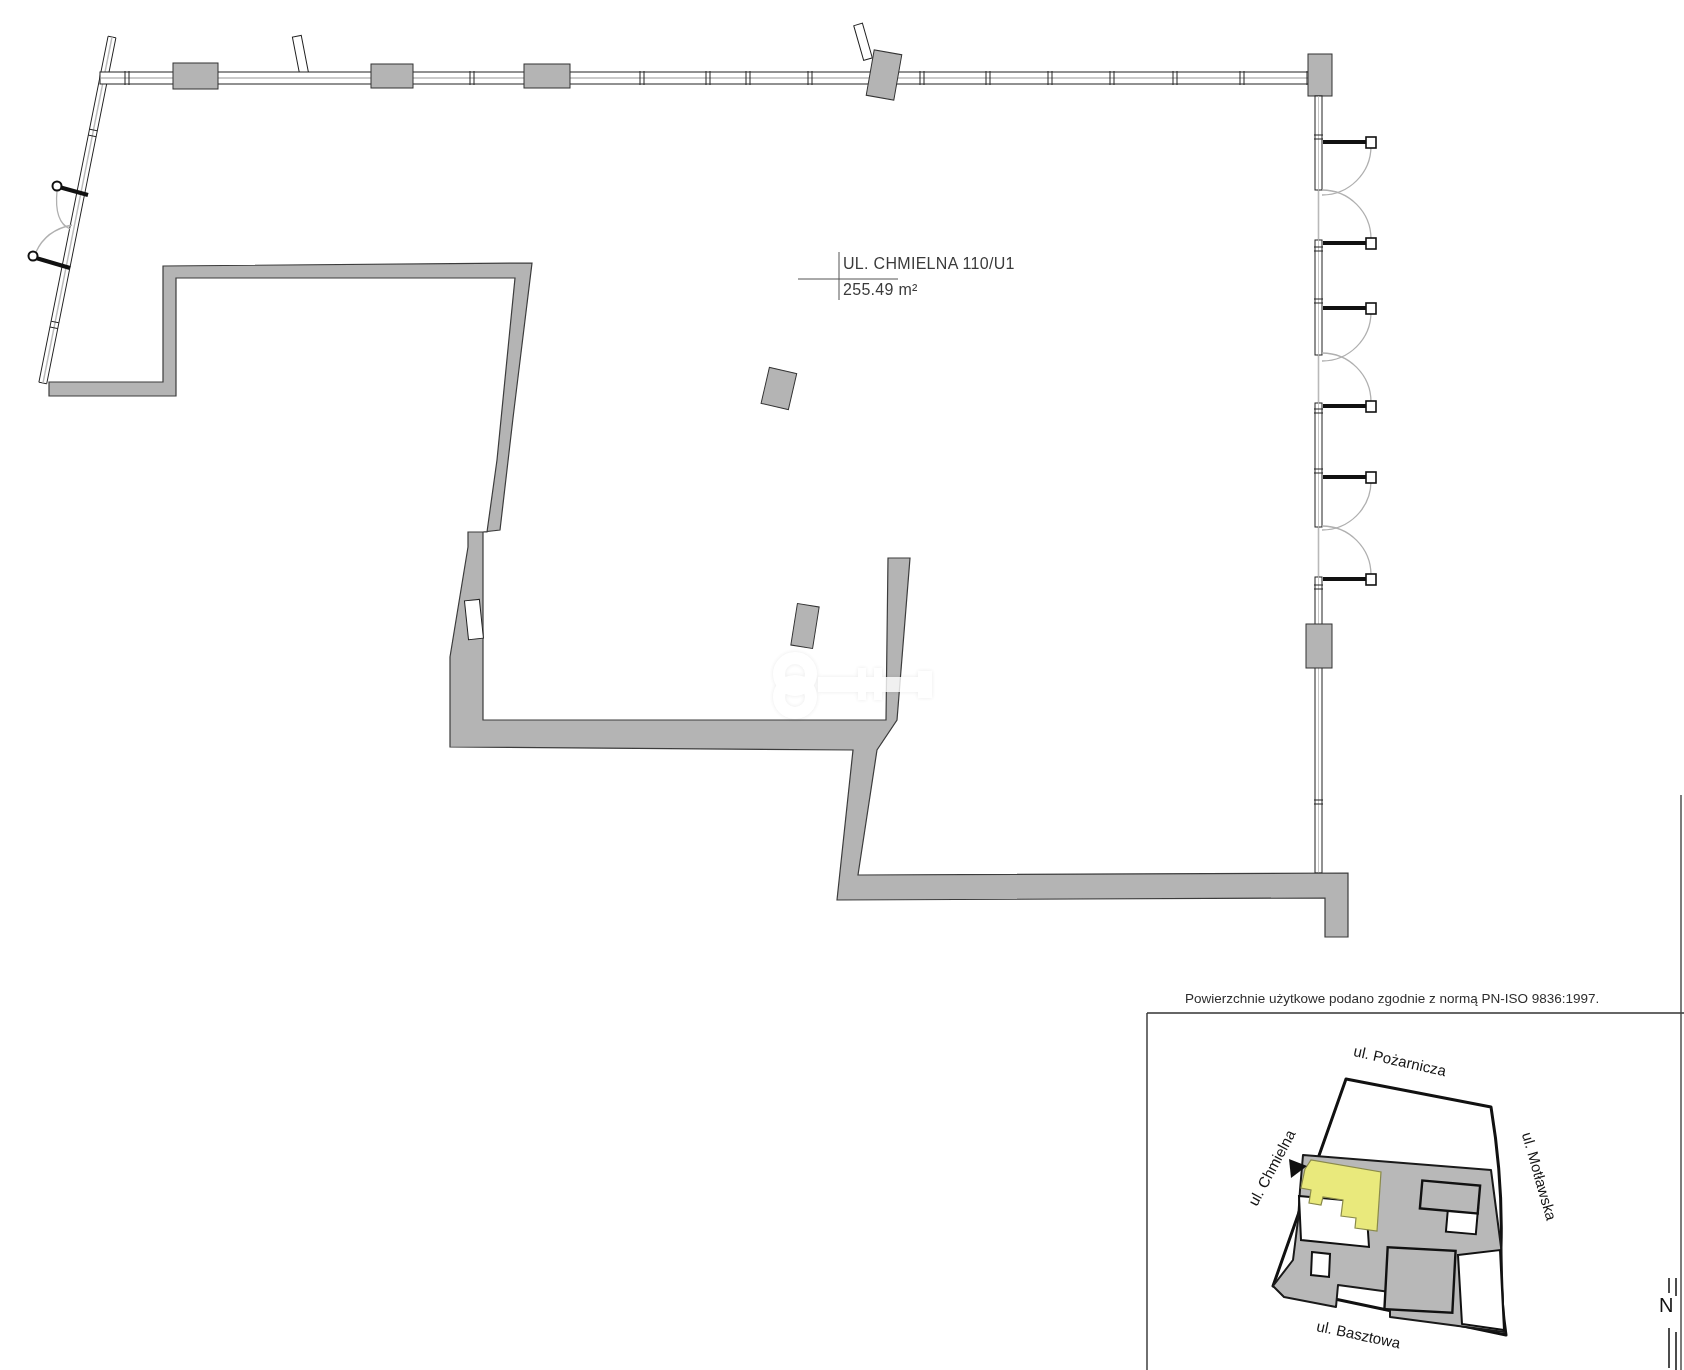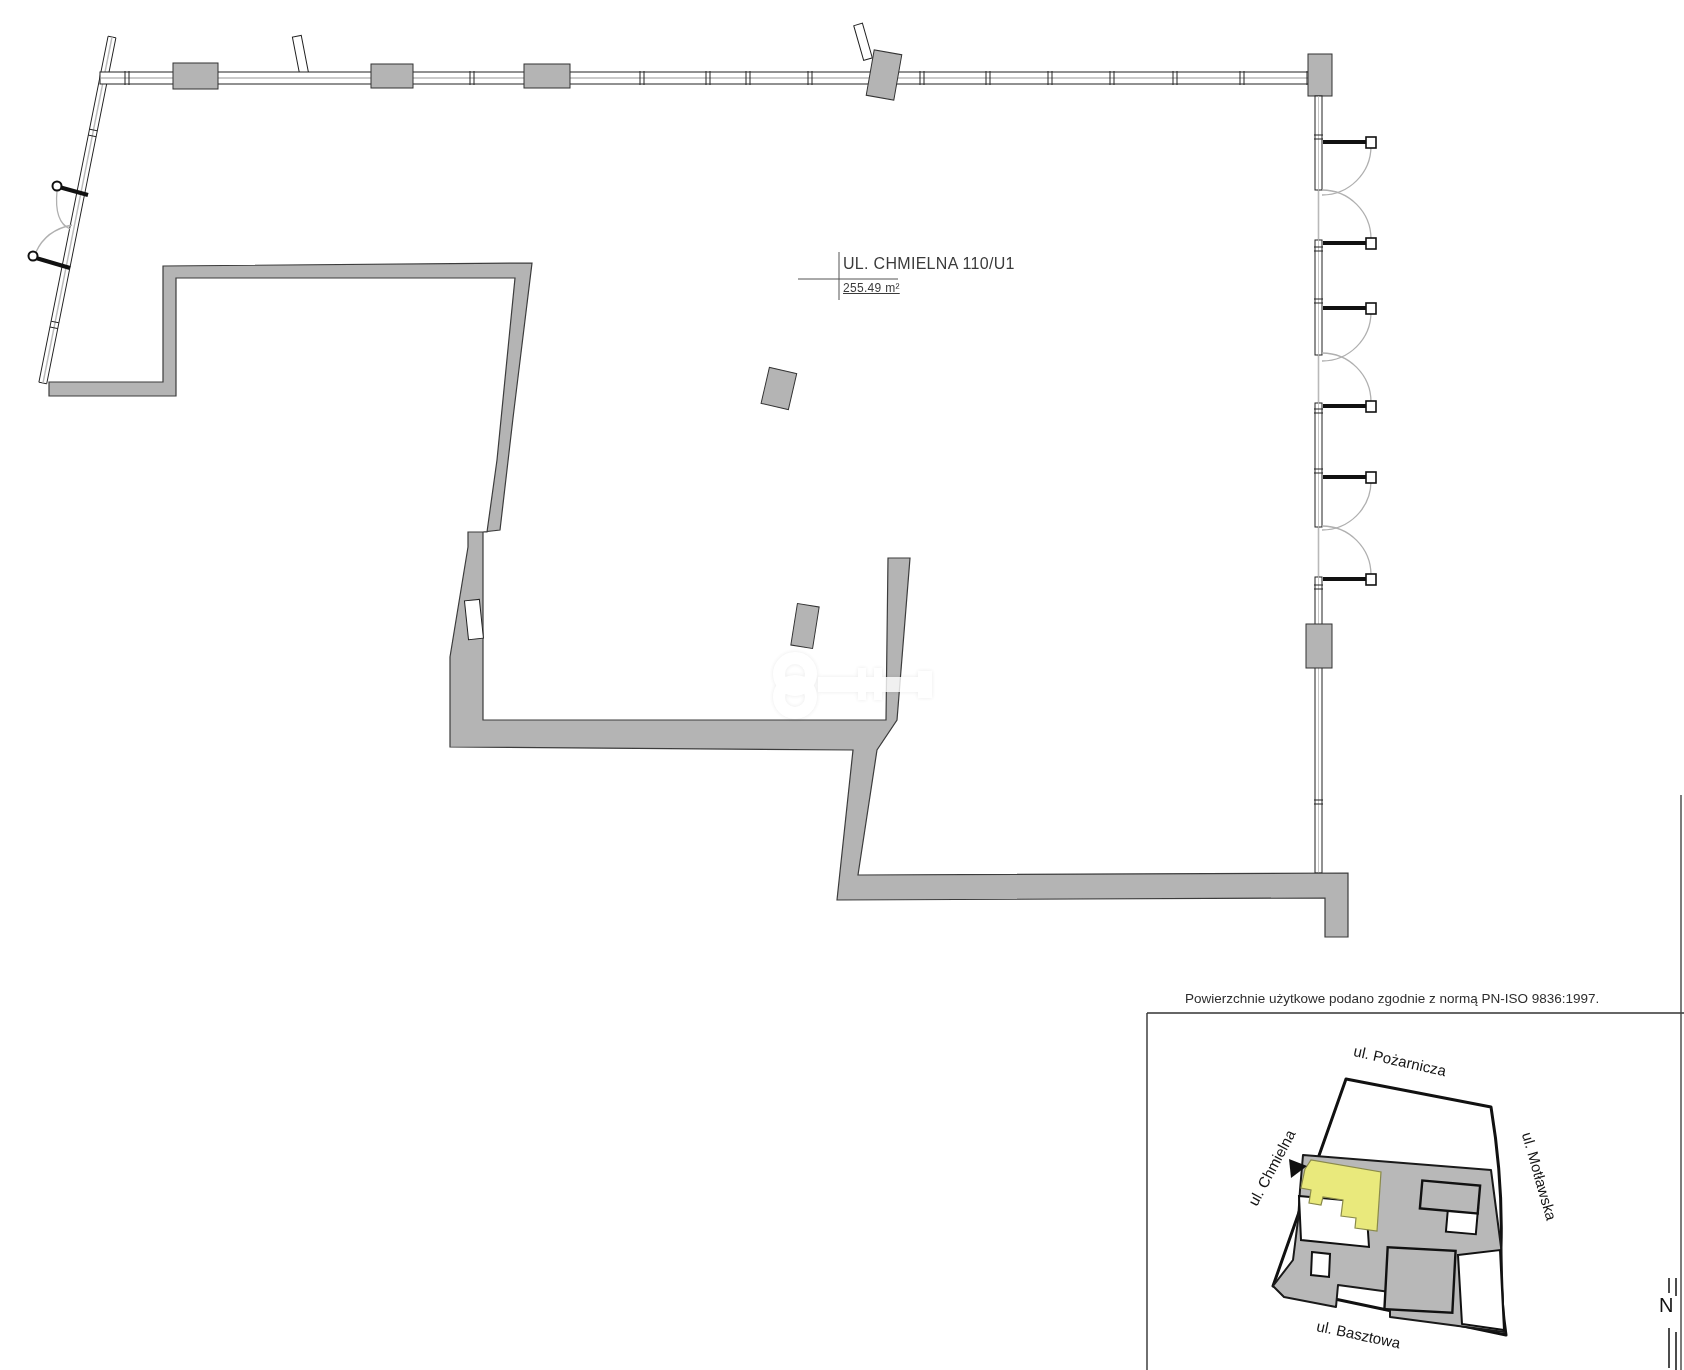--- a/index.html
+++ b/index.html
@@ -3,21 +3,21 @@
 <meta charset="utf-8">
 <style>
   html,body{margin:0;padding:0;background:#fff;}
   #stage{
     position:relative;width:1684px;height:1370px;background:#ffffff;
     overflow:hidden;font-family:"Liberation Sans",sans-serif;
   }
   #plan-svg{position:absolute;left:0;top:0;}
   .txt{position:absolute;color:#3f3f3f;white-space:nowrap;}
   .unit-label{left:843px;top:255px;font-size:16px;letter-spacing:.3px;color:#3b3b3b;}
-  .unit-area{left:843px;top:281px;font-size:12px;letter-spacing:.3px;color:#3b3b3b;text-decoration:underline;}
+  .unit-area{left:843px;top:281px;font-size:16px;letter-spacing:.3px;color:#3b3b3b;}
   .norm-note{left:1185px;top:991px;font-size:13.5px;color:#2e2e2e;}
   .street{font-size:15px;color:#141414;transform-origin:0 50%;}
   .street-top{left:1354px;top:1042px;transform:rotate(12.5deg);}
   .street-left{left:1252px;top:1196px;transform:rotate(-62deg);}
   .street-right{left:1527px;top:1124px;transform:rotate(74deg);}
   .street-bottom{left:1317px;top:1317px;transform:rotate(12deg);}
   .north-n{left:1659px;top:1294px;font-size:20px;color:#111;}
   .wm{filter:drop-shadow(0 0 2px rgba(0,0,0,0.10));}
 </style>
 </head>

